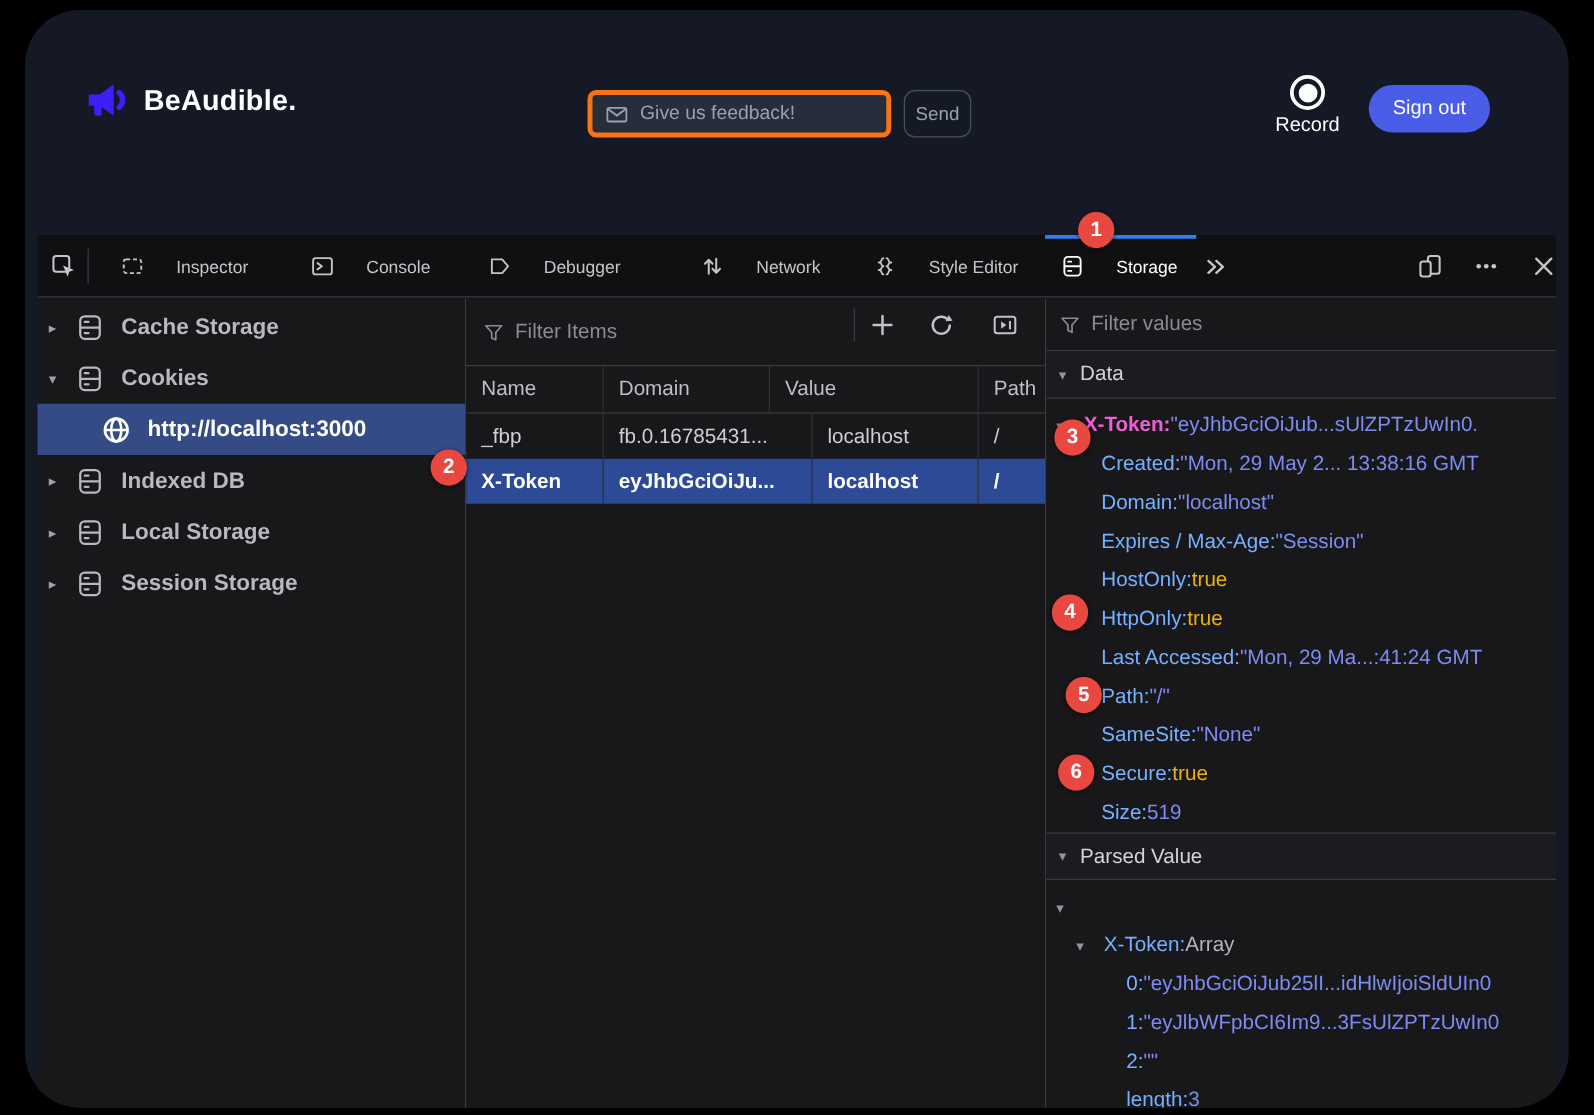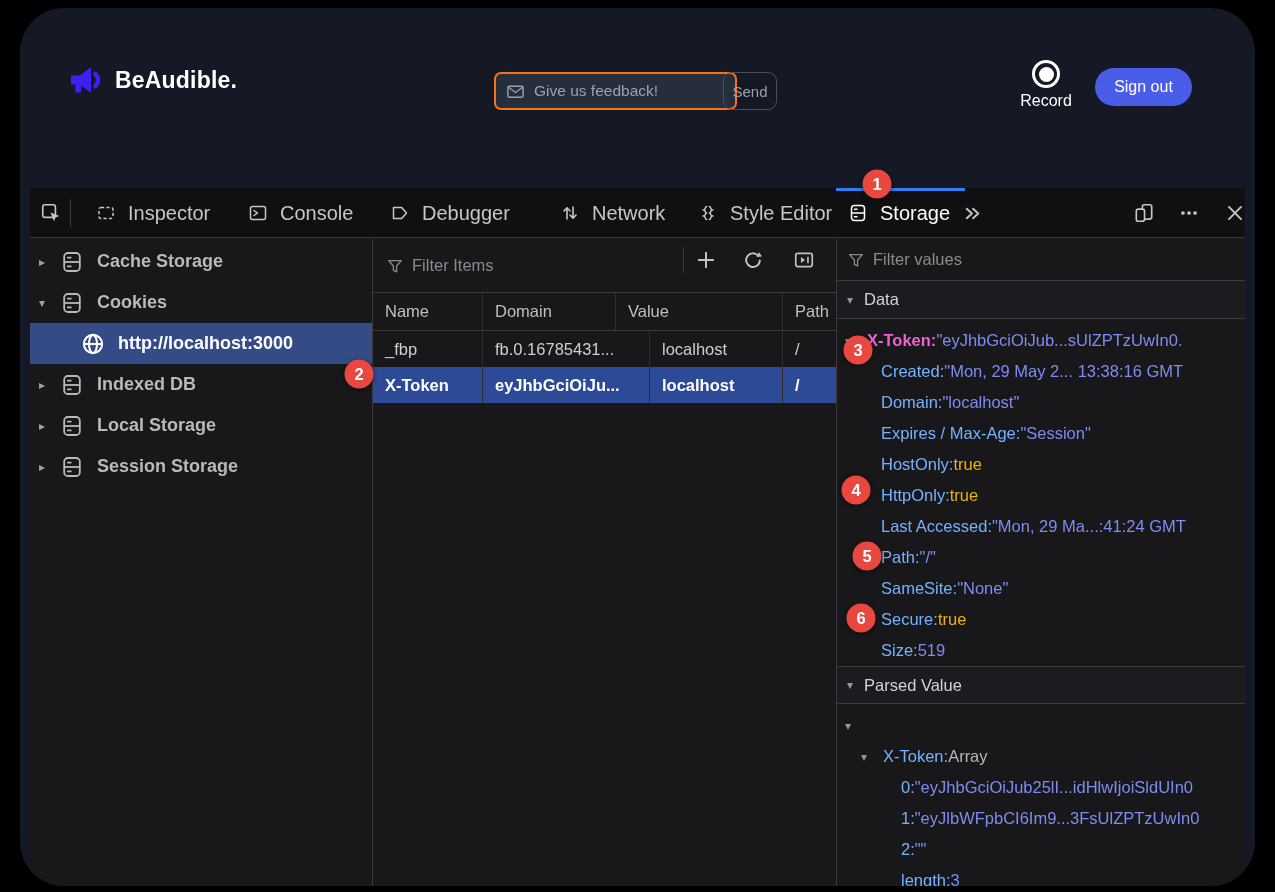--- a/index.html
+++ b/index.html
@@ -12,22 +12,22 @@
             background:#141925; border-radius:44px; overflow:hidden; }
   .win-content { position:absolute; left:-20px; top:-8px; width:1275px; height:892px; }
 
   
   .brand { position:absolute; left:66px; top:58px; height:44px; display:flex; align-items:center; gap:9px; }
   .logo { width:40px; height:40px; color:#3e1ff5; }
   .logo svg { width:40px; height:40px; display:block; }
   .brand-text { color:#fff; font-size:23px; font-weight:700; letter-spacing:.2px; }
 
   .feedback { position:absolute; left:470px; top:72px; width:243px; height:38px;
-              background:#272e3b; border:2px solid #f97316; border-radius:7px;
-              display:flex; align-items:center; padding:0 10px; gap:9px;margin-left:24px; }
+              background:#272e3b; border:4px solid #f97316; border-radius:7px;
+              display:flex; align-items:center; padding:0 10px; gap:9px; }
   .feedback .env { width:19px; height:19px; color:#9aa2b0; flex:0 0 auto; }
   .feedback .env svg { width:19px; height:19px; display:block; }
   .feedback input { flex:1; background:transparent; border:none; outline:none;
                     color:#c9cfd8; font-size:15.5px; font-family:inherit; min-width:0; }
   .feedback input::placeholder { color:#9aa1ae; }
 
   .send-btn { position:absolute; left:723px; top:72px; width:54px; height:38px;
               background:transparent; border:1px solid #474e5c; border-radius:9px;
               color:#99a1ac; font-size:15px; font-family:inherit; }
 
@@ -42,22 +42,22 @@
              font-weight:400; font-size:16px; font-family:inherit; }
 
   
   .devtools { position:absolute; left:30px; top:188px; width:1215px; height:704px; background:#18181b; }
 
   .tabbar { position:absolute; top:0; left:0; right:0; height:50px; background:#101013;
             border-bottom:1px solid #3a3a3f; color:#c6c6c9; }
   .pick { position:absolute; left:10px; top:14px; width:22px; height:22px; }
   .pick svg { width:22px; height:22px; display:block; }
   .tab-vsep { position:absolute; left:40px; top:11px; width:1px; height:28px; background:#3a3a3f; }
-  .tab { position:absolute; top:0; height:50px; display:flex; align-items:center; gap:12px;
-         font-size:20px; color:#c6c6c9; cursor:pointer; }
+  .tab { position:absolute; top:0; height:50px; display:flex; align-items:center; gap:25px;
+         font-size:14px; color:#c6c6c9; cursor:pointer; }
   .tab .ticon { width:20px; height:20px; }
   .tab .ticon svg { width:20px; height:20px; display:block; }
   .tab.active { color:#fff; }
   .tab.active::before { content:""; position:absolute; left:-12px; right:-15px; top:0; height:3px; background:#2e7df6; }
   .chevrons { position:absolute; left:932px; top:15px; width:21px; height:21px; }
   .chevrons svg { width:21px; height:21px; display:block; }
   .rt-icon { position:absolute; top:14px; width:22px; height:22px; }
   .rt-icon svg { width:22px; height:22px; display:block; }
 
   .dt-body { position:absolute; top:51px; bottom:0; left:0; right:0; display:flex; }

